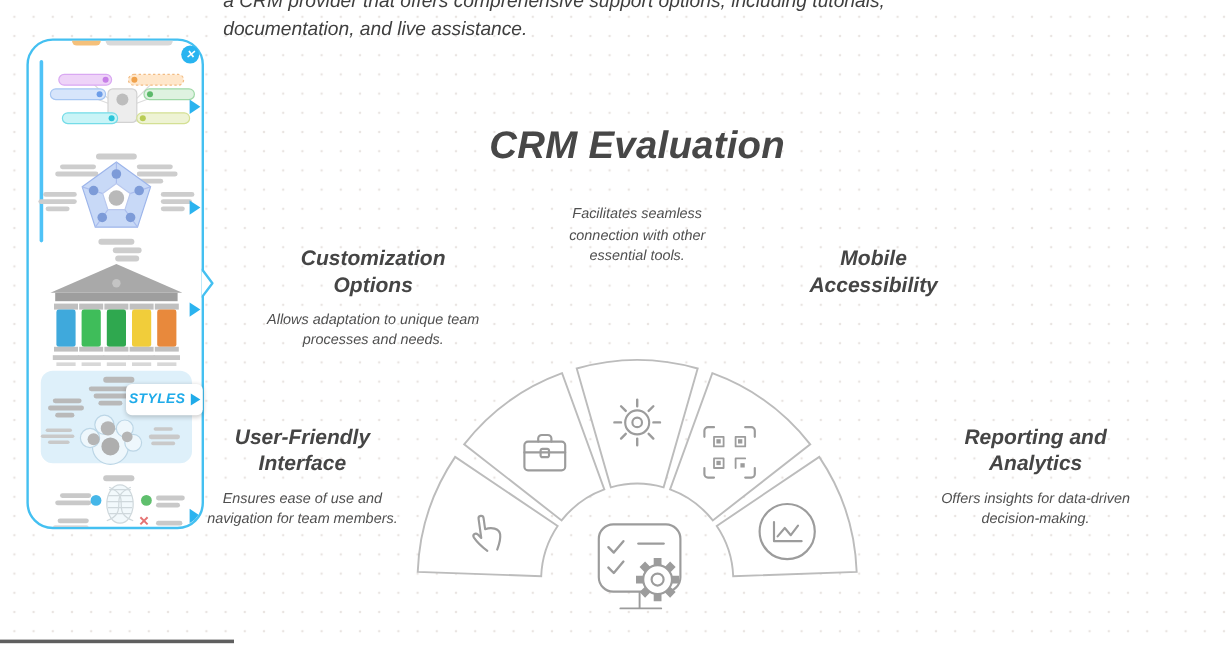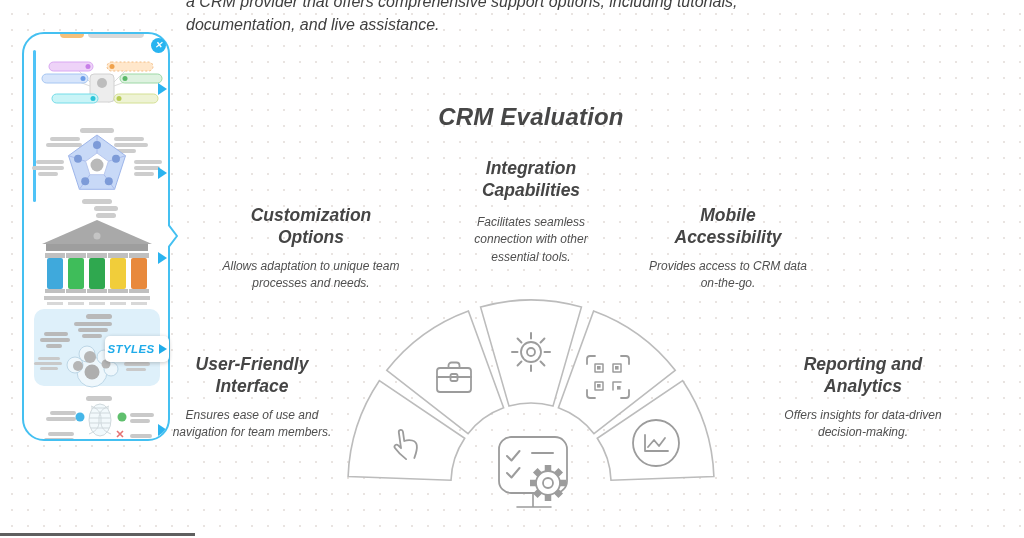--- a/index.html
+++ b/index.html
@@ -4,21 +4,21 @@
 <style>
   html,body{margin:0;padding:0;background:#fff;}
   .stage{position:relative;width:1024px;height:538px;overflow:hidden;
     font-family:"Liberation Sans", sans-serif;
     background-color:#ffffff;
     background-image:radial-gradient(circle,#e9e4e1 1px,transparent 1.3px);
     background-size:16px 16px;background-position:4px 6px;font-style:italic;}
   .context-text{position:absolute;left:186px;top:-10px;width:620px;font-size:16px;
     line-height:23px;color:#3f3f3f;z-index:2;}
   .title{position:absolute;left:331px;top:103px;width:400px;margin:0;text-align:center;
-    font-size:24px;font-weight:bold;color:#474747;z-index:2;letter-spacing:.2px;}
+    font-size:32px;font-weight:bold;color:#474747;z-index:2;letter-spacing:.2px;}
   .section{position:absolute;text-align:center;z-index:2;}
   .section .h{font-size:17.5px;font-weight:bold;color:#454545;line-height:1.25;}
   .section .d{font-size:12px;color:#4f4f4f;line-height:17.5px;margin-top:9px;}
   .sec-integration{left:451px;top:158px;width:160px;}
   .sec-integration .d{margin-top:12px;}
   .sec-customization{left:221px;top:205px;width:180px;}
   .sec-mobile{left:648px;top:205px;width:160px;}
   .sec-user{left:162px;top:354px;width:180px;z-index:1;}
   .sec-reporting{left:773px;top:354px;width:180px;}
   .fan{position:absolute;left:0;top:0;z-index:1;}
@@ -60,26 +60,24 @@
 
   <div class="section sec-user">
     <div class="h">User-Friendly Interface</div>
     <div class="d">Ensures ease of use and navigation for team members.</div>
   </div>
   <div class="section sec-customization">
     <div class="h">Customization Options</div>
     <div class="d">Allows adaptation to unique team processes and needs.</div>
   </div>
   <div class="section sec-integration">
-    <div class="h">Integration Capabilities</div>
     <div class="d">Facilitates seamless connection with other essential tools.</div>
   </div>
   <div class="section sec-mobile">
     <div class="h">Mobile Accessibility</div>
-    <div class="d">Provides access to CRM data on-the-go.</div>
   </div>
   <div class="section sec-reporting">
     <div class="h">Reporting and Analytics</div>
     <div class="d">Offers insights for data-driven decision-making.</div>
   </div>
 
   <svg class="fan" width="1024" height="538" viewBox="0 0 1024 538">
     <path class="sector" d="M348.1,476.6 A183,183 0 0 1 379.3,380.7 L464.7,438.3 A80,80 0 0 0 451.0,480.2 Z"></path>
     <path class="sector" d="M386.8,370.3 A183,183 0 0 1 468.4,311.0 L503.6,407.8 A80,80 0 0 0 468.0,433.7 Z"></path>
     <path class="sector" d="M480.6,307.1 A183,183 0 0 1 581.4,307.1 L553.0,406.1 A80,80 0 0 0 509.0,406.1 Z"></path>
@@ -289,19 +287,19 @@
     </svg>
     <div class="tri" style="left:134px;top:390px;"></div>
   </div>
 
   <svg class="panel-tail" width="12" height="28" viewBox="0 0 12 28">
     <path d="M0,2 L9,14 L0,26" fill="#ffffff" stroke="#44c0f1" stroke-width="2" stroke-linejoin="round"></path>
   </svg>
 
   <div class="close-btn" style="position:absolute;left:151px;top:38px;z-index:7;">✕</div>
 
-  <div class="styles-btn" style="left:105px;top:336px;">
+  <div class="styles-btn" style="left:105px;top:320px;">
     <span class="lbl">STYLES</span>
     <span class="tri2"></span>
   </div>
 
   <div class="bottom-line"></div>
 </div>
 
 </body></html>

